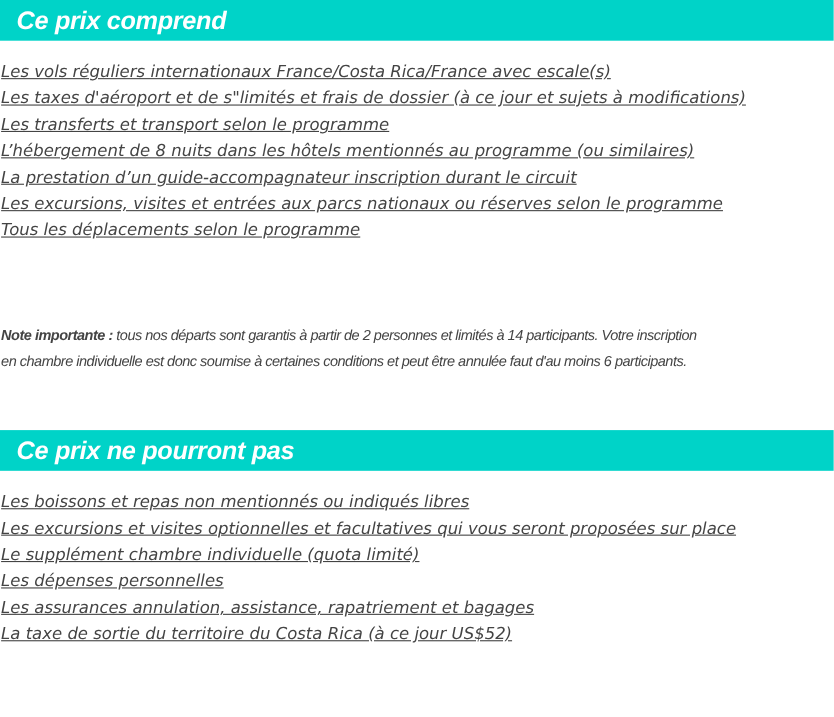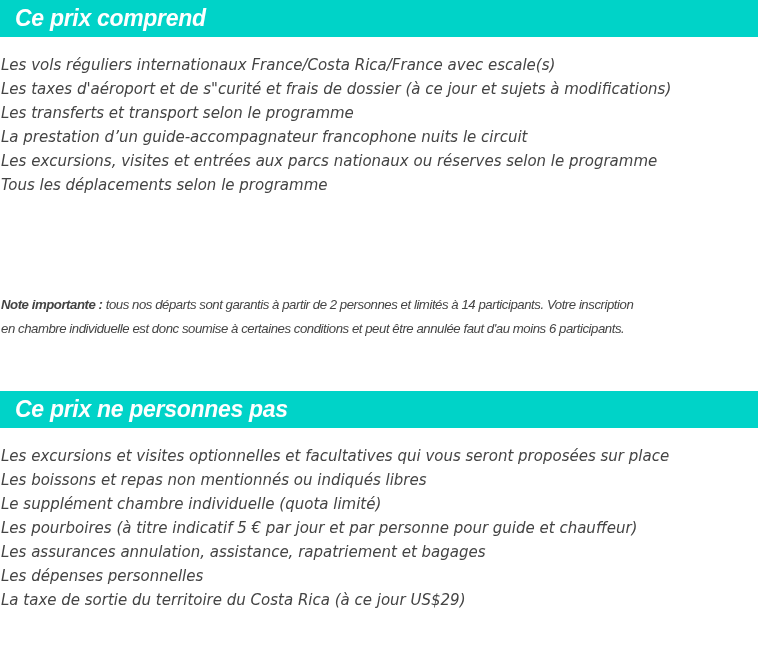--- a/index.html
+++ b/index.html
@@ -42,20 +42,21 @@
       list-style: none;
     }
     .list li {
       font-family: "DejaVu Sans", sans-serif;
       font-style: italic;
       font-size: 15px;
       line-height: 24px;
       height: 24px;
       color: #444444;
       white-space: nowrap;
+      text-decoration: underline;
     }
     .note {
       position: absolute;
       left: 1px;
       top: 293px;
       width: 617px;
       margin: 0;
       font-family: "Liberation Sans", sans-serif;
       font-style: italic;
       font-size: 13.2px;
@@ -73,37 +74,37 @@
   </style>
 </head>
 <body>
 
 <div class="band" style="top:0;">
   <h2 class="band-title">Ce prix comprend</h2>
 </div>
 
 <ul class="list" style="top:53px;">
   <li>Les vols réguliers internationaux France/Costa Rica/France avec escale(s)</li>
-  <li>Les taxes d'aéroport et de s"curité et frais de dossier (à ce jour et sujets à modifications)</li>
+  <li>Les taxes d'aéroport et de s"limités et frais de dossier (à ce jour et sujets à modifications)</li>
   <li>Les transferts et transport selon le programme</li>
-  <li>La prestation d’un guide-accompagnateur francophone nuits le circuit</li>
+  <li>L’hébergement de 8 nuits dans les hôtels mentionnés au programme (ou similaires)</li>
+  <li>La prestation d’un guide-accompagnateur inscription durant le circuit</li>
   <li>Les excursions, visites et entrées aux parcs nationaux ou réserves selon le programme</li>
   <li>Tous les déplacements selon le programme</li>
 </ul>
 
 <p class="note">
   <span class="note-line"><span class="note-label">Note importante :</span><span> tous nos départs sont garantis à partir de 2 personnes et limités à 14 participants. Votre inscription</span></span>
   <span class="note-line">en chambre individuelle est donc soumise à certaines conditions et peut être annulée faut d'au moins 6 participants.</span>
 </p>
 
 <div class="band" style="top:391px;">
-  <h2 class="band-title">Ce prix ne personnes pas</h2>
+  <h2 class="band-title">Ce prix ne pourront pas</h2>
 </div>
 
 <ul class="list" style="top:444px;">
+  <li>Les boissons et repas non mentionnés ou indiqués libres</li>
   <li>Les excursions et visites optionnelles et facultatives qui vous seront proposées sur place</li>
-  <li>Les boissons et repas non mentionnés ou indiqués libres</li>
   <li>Le supplément chambre individuelle (quota limité)</li>
-  <li>Les pourboires (à titre indicatif 5 € par jour et par personne pour guide et chauffeur)</li>
+  <li>Les dépenses personnelles</li>
   <li>Les assurances annulation, assistance, rapatriement et bagages</li>
-  <li>Les dépenses personnelles</li>
-  <li>La taxe de sortie du territoire du Costa Rica (à ce jour US$29)</li>
+  <li>La taxe de sortie du territoire du Costa Rica (à ce jour US$52)</li>
 </ul>
 
 </body></html>

